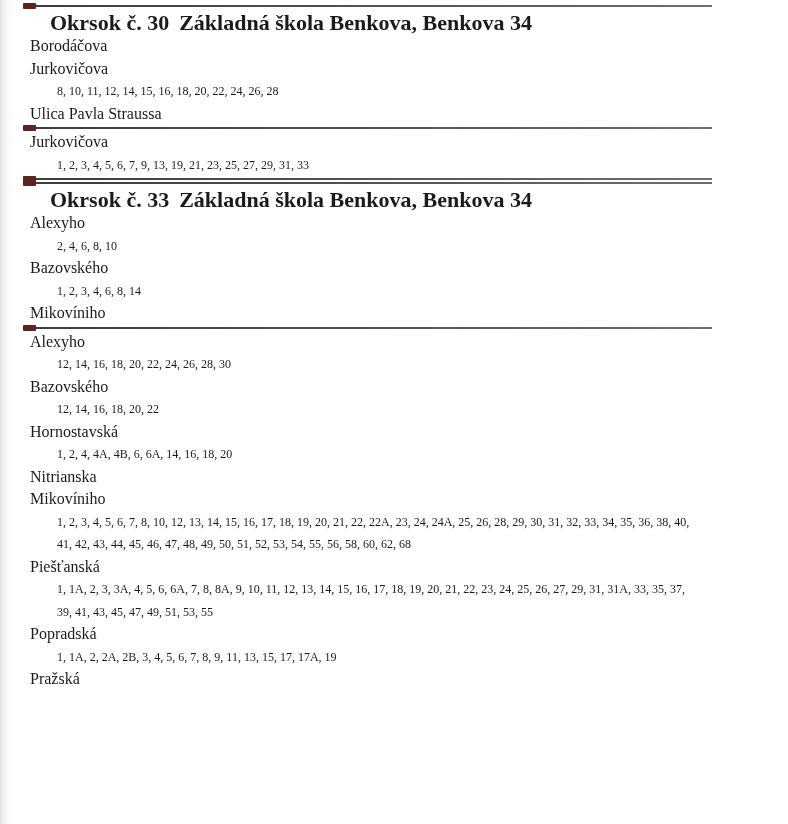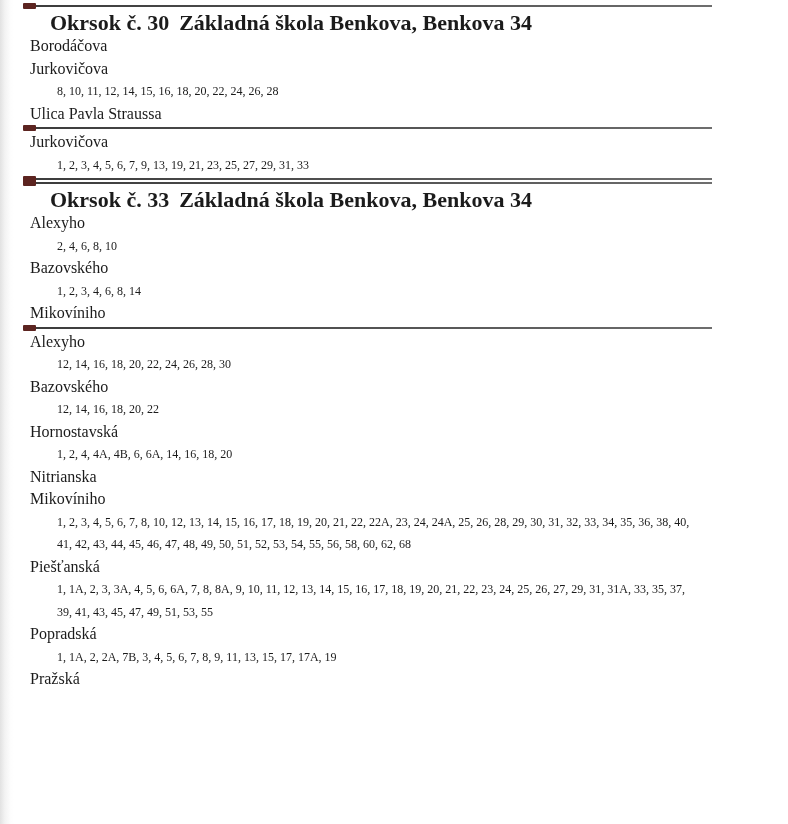--- a/index.html
+++ b/index.html
@@ -100,18 +100,18 @@
     <div class="street">Bazovského</div>
     <div class="numbers">12, 14, 16, 18, 20, 22</div>
     <div class="street">Hornostavská</div>
     <div class="numbers">1, 2, 4, 4A, 4B, 6, 6A, 14, 16, 18, 20</div>
     <div class="street">Nitrianska</div>
     <div class="street">Mikovíniho</div>
     <div class="numbers">1, 2, 3, 4, 5, 6, 7, 8, 10, 12, 13, 14, 15, 16, 17, 18, 19, 20, 21, 22, 22A, 23, 24, 24A, 25, 26, 28, 29, 30, 31, 32, 33, 34, 35, 36, 38, 40, 41, 42, 43, 44, 45, 46, 47, 48, 49, 50, 51, 52, 53, 54, 55, 56, 58, 60, 62, 68</div>
     <div class="street">Piešťanská</div>
     <div class="numbers">1, 1A, 2, 3, 3A, 4, 5, 6, 6A, 7, 8, 8A, 9, 10, 11, 12, 13, 14, 15, 16, 17, 18, 19, 20, 21, 22, 23, 24, 25, 26, 27, 29, 31, 31A, 33, 35, 37, 39, 41, 43, 45, 47, 49, 51, 53, 55</div>
     <div class="street">Popradská</div>
-    <div class="numbers">1, 1A, 2, 2A, 7B, 3, 4, 5, 6, 7, 8, 9, 11, 13, 15, 17, 17A, 19</div>
+    <div class="numbers">1, 1A, 2, 2A, 2B, 3, 4, 5, 6, 7, 8, 9, 11, 13, 15, 17, 17A, 19</div>
     <div class="street">Pražská</div>
 
   </div>
 
 </div>
 
 </body></html>

